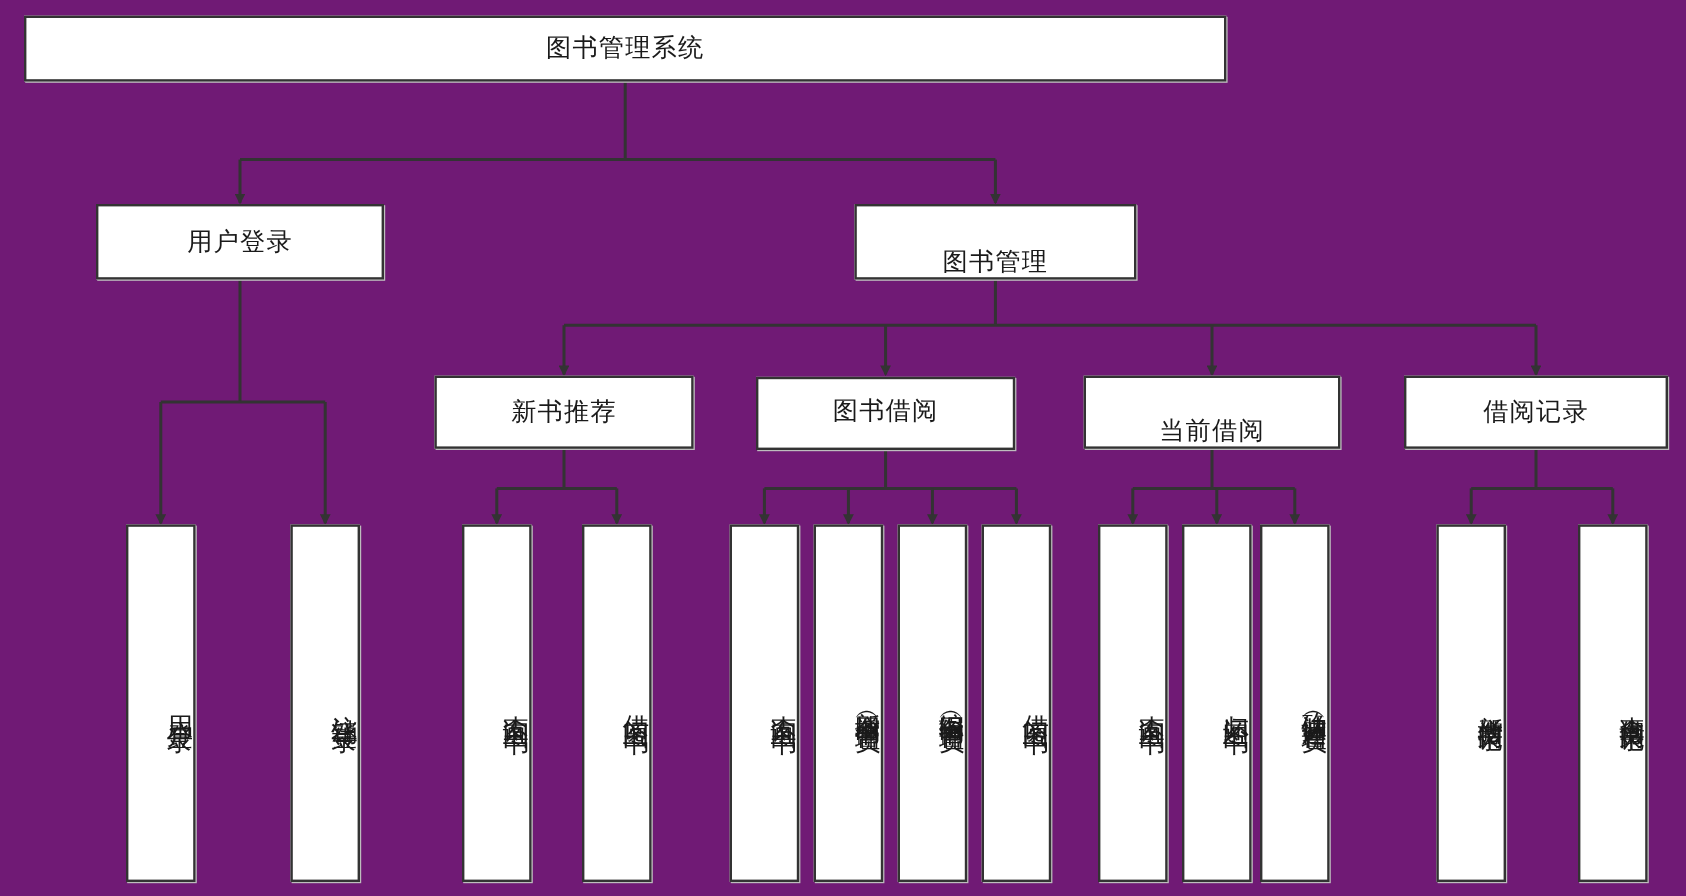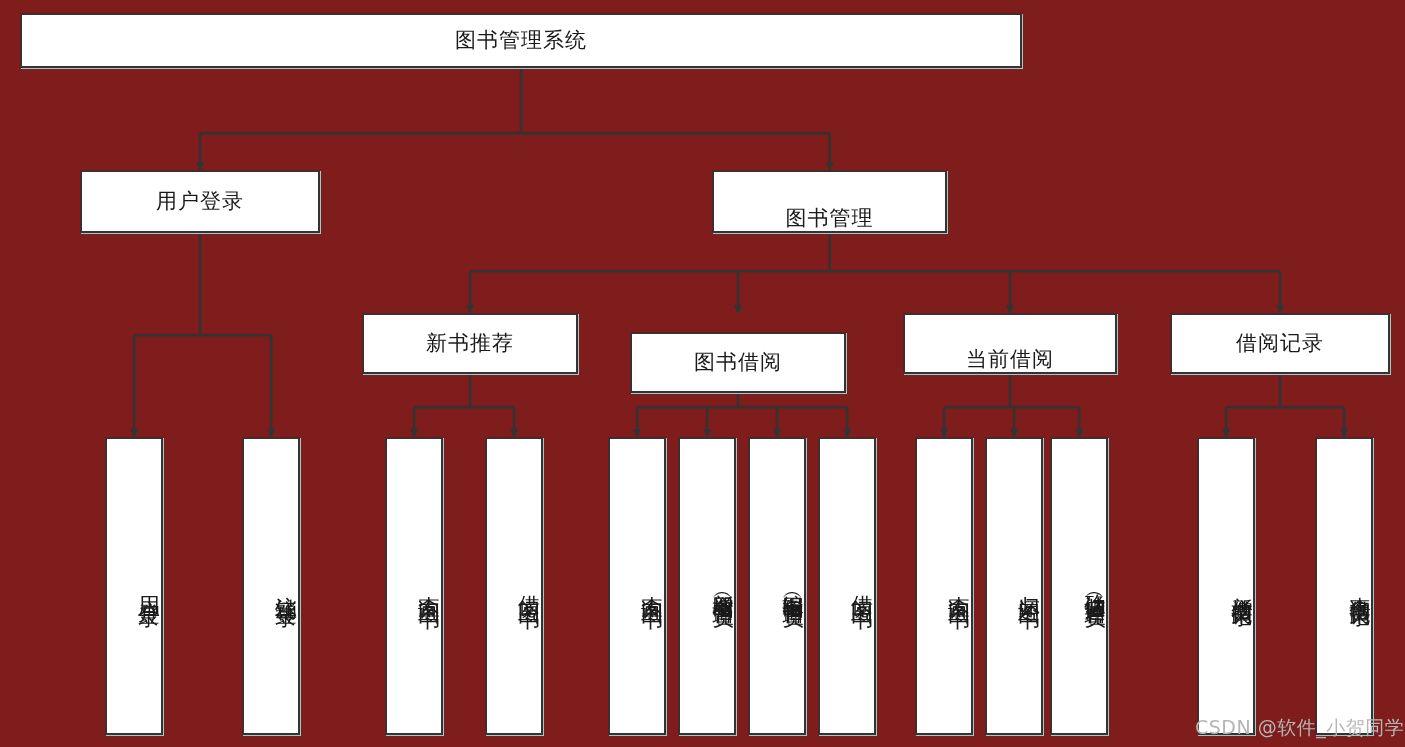--- a/index.html
+++ b/index.html
@@ -1,21 +1,21 @@
 <!DOCTYPE html>
 <html><head>
 <meta charset="utf-8">
 <title>图书管理系统 功能结构图</title>
 <style>
   html,body{margin:0;padding:0;background:#ffffff;}
   body{
     font-family:"DejaVu Sans","Liberation Sans",sans-serif;
     width:1405px;height:747px;overflow:hidden;
   }
-  #diagram-root{position:relative;width:1405px;height:747px;background:#7f1d1d;}
+  #diagram-root{position:relative;width:1405px;height:747px;background:#701a75;}
   svg.edges{position:absolute;left:0;top:0;width:1405px;height:747px;}
   .node{
     position:absolute;
     box-sizing:border-box;
     background:#ffffff;
     border:2px solid #333333;
     box-shadow:1px 1px 0 #bdbdbd;
     display:flex;align-items:center;justify-content:center;
     color:#1a1a1a;
   }
@@ -101,21 +101,21 @@
       </div>
       <div class="node horizontal" style="left: 80px; top: 170px; width: 240px; height: 63px;">
         <span class="label">用户登录</span>
       </div>
       <div class="node horizontal" style="left: 712px; top: 170px; width: 235px; height: 63px; align-items: flex-end;">
         <span class="label">图书管理</span>
       </div>
       <div class="node horizontal" style="left: 362px; top: 313px; width: 216px; height: 61px;">
         <span class="label">新书推荐</span>
       </div>
-      <div class="node horizontal" style="left: 630px; top: 332px; width: 216px; height: 61px;">
+      <div class="node horizontal" style="left: 630px; top: 314px; width: 216px; height: 61px; font-family: Liberation Mono, monospace;">
         <span class="label">图书借阅</span>
       </div>
       <div class="node horizontal" style="left: 903px; top: 313px; width: 214px; height: 61px; align-items: flex-end;">
         <span class="label">当前借阅</span>
       </div>
       <div class="node horizontal" style="left: 1170px; top: 313px; width: 220px; height: 61px;">
         <span class="label">借阅记录</span>
       </div>
       <div class="node vertical" style="left: 105px; top: 437px; width: 58px; height: 298px;">
         <span class="label">用户登录</span>
@@ -151,14 +151,13 @@
         <span class="label">确认归还（管理员）</span>
       </div>
       <div class="node vertical tall" style="left: 1197px; top: 437px; width: 58px; height: 298px;">
         <span class="label">新增借阅记录</span>
       </div>
       <div class="node vertical tall" style="left: 1315px; top: 437px; width: 58px; height: 298px;">
         <span class="label">查询借阅记录</span>
       </div>
     </div>
 
-  <div class="watermark" style="left: 1195px; top: 715px;">CSDN @软件_小贺同学</div>
 </div>
 
 </body></html>

